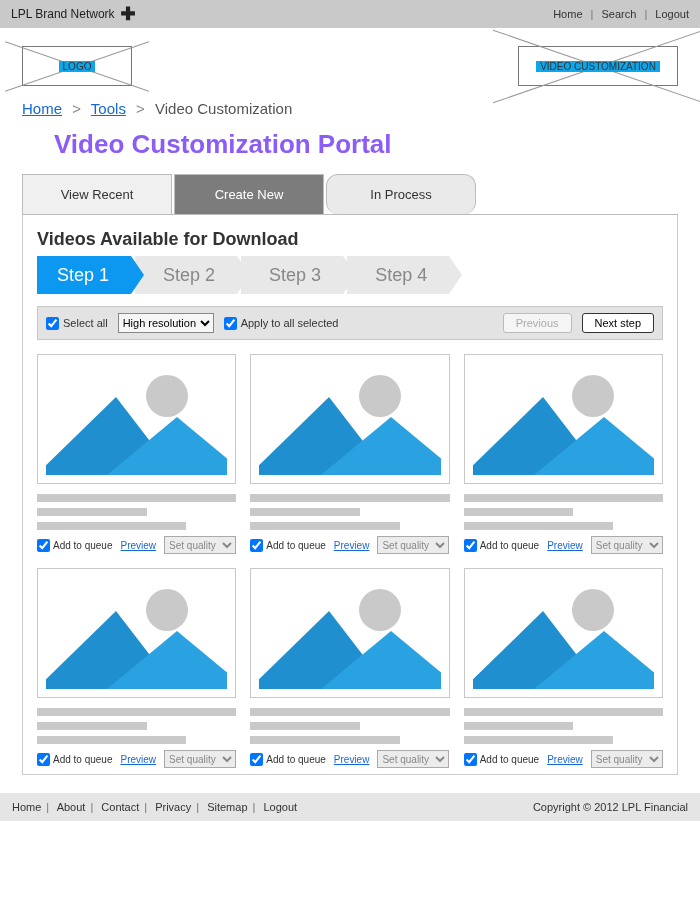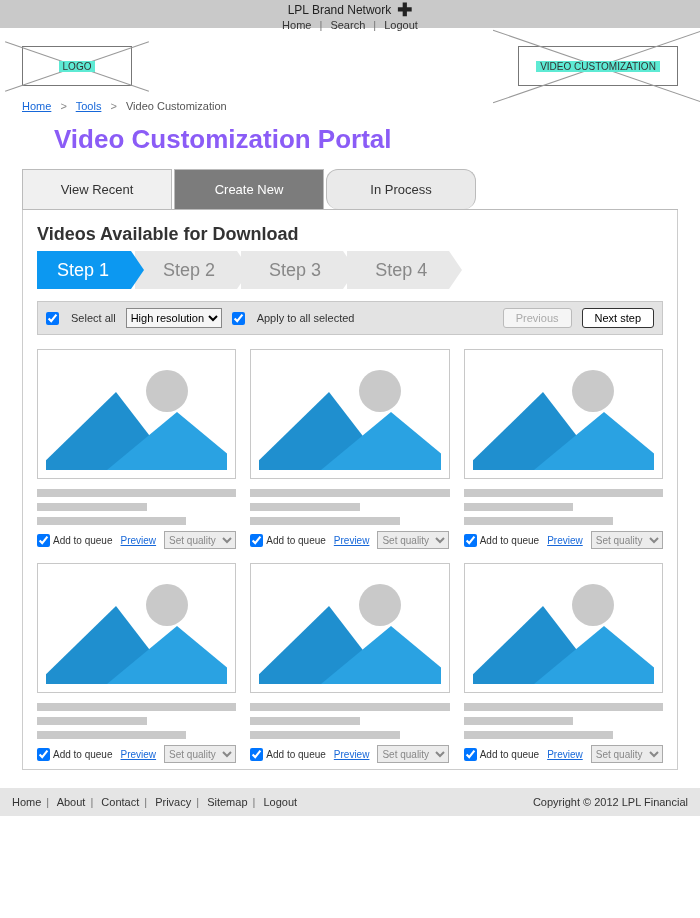--- a/index.html
+++ b/index.html
@@ -1,40 +1,40 @@
 <!DOCTYPE html>
 <html><head>
 <meta charset="utf-8">
 <style>
   * { box-sizing: border-box; margin: 0; padding: 0; }
   body { font-family: Arial, Helvetica, sans-serif; font-size: 12px; color: #333; background: #fff; width: 700px; }
   a { text-decoration: underline; cursor: pointer; }
 
   
-  .topbar { background: #c9c9c9; height: 28px; display: flex; align-items: center; justify-content: space-between; padding: 0 10px; border: 1px solid #c9c9c9; flex-direction: column; }
+  .topbar { background: #c9c9c9; height: 28px; display: flex; align-items: center; justify-content: space-between; padding: 0 10px; border: 1px solid #c9c9c9; }
   .topbar-left { display: flex; align-items: center; gap: 6px; font-size: 12px; color: #222; }
   .plus-icon { font-size: 18px; font-weight: bold; line-height: 1; }
   .topbar-right { font-size: 11px; color: #333; }
   .topbar-right span { cursor: pointer; }
   .sep { margin: 0 5px; color: #777; }
 
   
   .header-row { display: flex; justify-content: space-between; align-items: center; padding: 18px 22px 10px 22px; }
   .logo-box, .hero-box { border: 1px solid #777; position: relative; display: flex; align-items: center; justify-content: center; font-size: 10px; color: #333; background: #fff; }
   .logo-box { width: 110px; height: 40px; }
   .hero-box { width: 160px; height: 40px; }
   .cross-lines::before, .cross-lines::after {
     content: ""; position: absolute; background: #999;
   }
   .cross-lines::before { width: 141%; height: 1px; top: 50%; left: -20%; transform: rotate(19deg); }
   .cross-lines::after  { width: 141%; height: 1px; top: 50%; left: -20%; transform: rotate(-19deg); }
-  .logo-box span, .hero-box span { position: relative; z-index: 1; background: #5eead4; padding: 0 4px; text-align: right; }
-
-  
-  .breadcrumb { padding: 4px 22px 6px 22px; font-size: 11px; color: #555; }
+  .logo-box span, .hero-box span { position: relative; z-index: 1; background: #0ea5e9; padding: 0 4px; text-align: right; }
+
+  
+  .breadcrumb { padding: 4px 22px 6px 22px; font-size: 15px; color: #555; }
   .breadcrumb a { color: #1667d9; }
   .breadcrumb .gt { margin: 0 6px; color: #888; }
 
   
   .page-title { font-size: 26px; font-weight: bold; padding: 6px 22px 14px 22px; color: #8b5cf6; margin-left: 32px; }
 
   
   .tabs { display: flex; border-bottom: 1px solid #bbb; margin: 0 22px; }
   .tab { width: 150px; height: 40px; display: flex; align-items: center; justify-content: center; font-size: 13px; border: 1px solid #bbb; border-bottom: none; background: #f0f0f0; margin-right: 2px; cursor: pointer; }
   .tab.active { background: #7c7c7c; color: #fff; }
@@ -50,21 +50,21 @@
   .step { position: relative; height: 38px; display: flex; align-items: center; padding: 0 22px 0 28px; font-size: 18px; color: #888; background: #e8e8e8; margin-right: 4px; }
   .step::after { content: ""; position: absolute; right: -13px; top: 0; width: 0; height: 0; border-top: 19px solid transparent; border-bottom: 19px solid transparent; border-left: 13px solid #e8e8e8; z-index: 1; }
   .step.active { background: #0c98f1; color: #fff; }
   .step.active::after { border-left-color: #0c98f1; }
   .step:first-child { padding-left: 20px; }
 
   
   .toolbar { background: #e3e3e3; border: 1px solid #c8c8c8; padding: 6px 8px; display: flex; align-items: center; gap: 10px; margin-bottom: 14px; font-size: 11px; }
   .toolbar .spacer { flex: 1; }
   .toolbar select { font-size: 11px; height: 20px; border: 1px solid #888; background: #f6f6f6; }
-  .toolbar label { display: flex; align-items: center; gap: 12px; }
+  .toolbar label { display: flex; align-items: center; gap: 4px; }
   .btn { font-size: 11px; padding: 3px 12px; border: 1px solid #333; border-radius: 3px; background: #fff; cursor: pointer; }
   .btn.disabled { color: #aaa; border-color: #bbb; background: #f5f5f5; cursor: default; }
 
   
   .grid { display: grid; grid-template-columns: repeat(3, 1fr); gap: 14px 14px; }
   .card { }
   .thumb { border: 1px solid #c8c8c8; padding: 8px; background: #fff; height: 130px; position: relative; overflow: hidden; }
   .thumb .sky { position: absolute; inset: 8px; background: #fff; overflow: hidden; }
   .thumb .sun { position: absolute; width: 42px; height: 42px; border-radius: 50%; background: #c9c9c9; top: 12px; left: 55%; }
   .thumb .mtn1 { position: absolute; bottom: 0; left: -10px; width: 0; height: 0; border-left: 80px solid transparent; border-right: 60px solid transparent; border-bottom: 78px solid #1f8fcf; }

